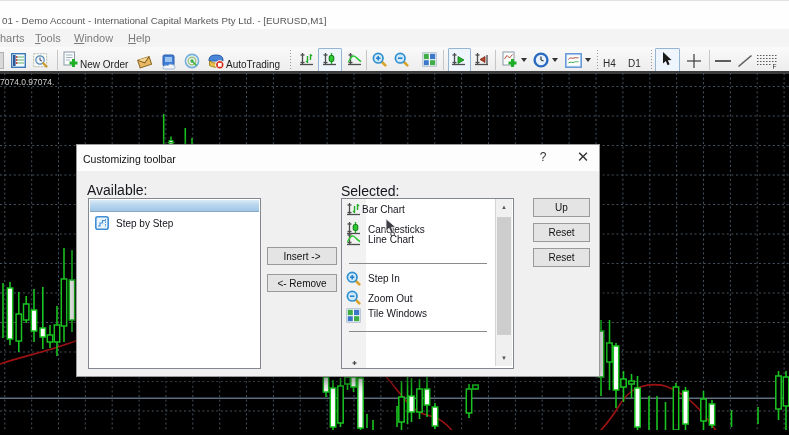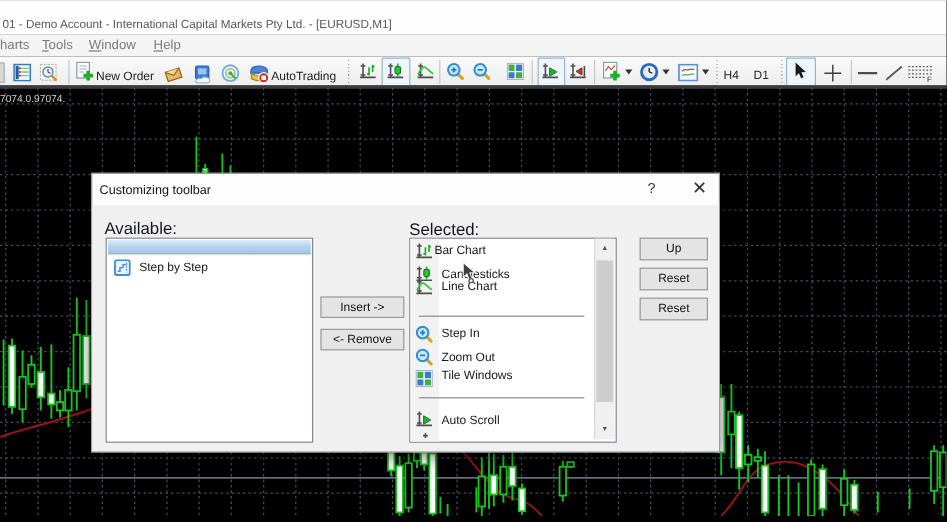--- a/index.html
+++ b/index.html
@@ -461,32 +461,20 @@
         <span style="width:16px;height:16px;display:inline-block"><svg width="15" height="15" viewBox="0 0 15 15">
             <rect x="0.8" y="0.8" width="13.4" height="13.4" fill="#fff" stroke="#9ab0c4" stroke-width="0.8"></rect>
             <rect x="1.8" y="1.8" width="5" height="5.4" fill="#3fae49"></rect>
             <rect x="8" y="1.8" width="5.2" height="5.4" fill="#3d78c8"></rect>
             <rect x="1.8" y="8.2" width="5" height="5" fill="#3d78c8"></rect>
             <rect x="8" y="8.2" width="5.2" height="5" fill="#3fae49"></rect>
           </svg></span>
         <span style="margin-left:6px;font-size:10px;color:#15151d">Tile Windows</span>
       </div>
       <div class="abs" style="left:272px;top:185.5px;width:138px;height:1px;background:#8a8a8a"></div>
-      <div class="abs" style="left:269px;top:195.5px;width:146px;height:19px;display:flex;align-items:center">
-        <span style="width:16px;height:16px;display:inline-block"><svg width="15" height="15" viewBox="0 0 15 15">
-            <g stroke="#4d4d4d" stroke-width="1.3" fill="none">
-              <line x1="3.5" y1="1" x2="3.5" y2="12.5"></line>
-              <line x1="1" y1="12.5" x2="14" y2="12.5"></line>
-              <line x1="1.5" y1="3" x2="5.5" y2="3"></line>
-              <line x1="1.5" y1="10.5" x2="5.5" y2="10.5"></line>
-            </g>
-            <path d="M7,4.5 L13,8 L7,11.5 Z" fill="#22b32a" stroke="#0f7a14" stroke-width="0.8"></path>
-          </svg></span>
-        <span style="margin-left:6px;font-size:10px;color:#15151d">Auto Scroll</span>
-      </div>
       <div class="abs" style="left:274px;top:215px;width:8px;height:5px;overflow:hidden"><svg width="15" height="15" viewBox="0 0 15 15">
           <g stroke="#4d4d4d" stroke-width="1.3" fill="none">
             <line x1="3.5" y1="1" x2="3.5" y2="12.5"></line>
             <line x1="1" y1="12.5" x2="14" y2="12.5"></line>
             <line x1="1.5" y1="3" x2="5.5" y2="3"></line>
             <line x1="1.5" y1="10.5" x2="5.5" y2="10.5"></line>
           </g>
         </svg></div>
   <div class="abs sbar" style="left:418px;top:54px;width:16px;height:167px">
      <div class="sbtn" style="top:0">▲</div>

